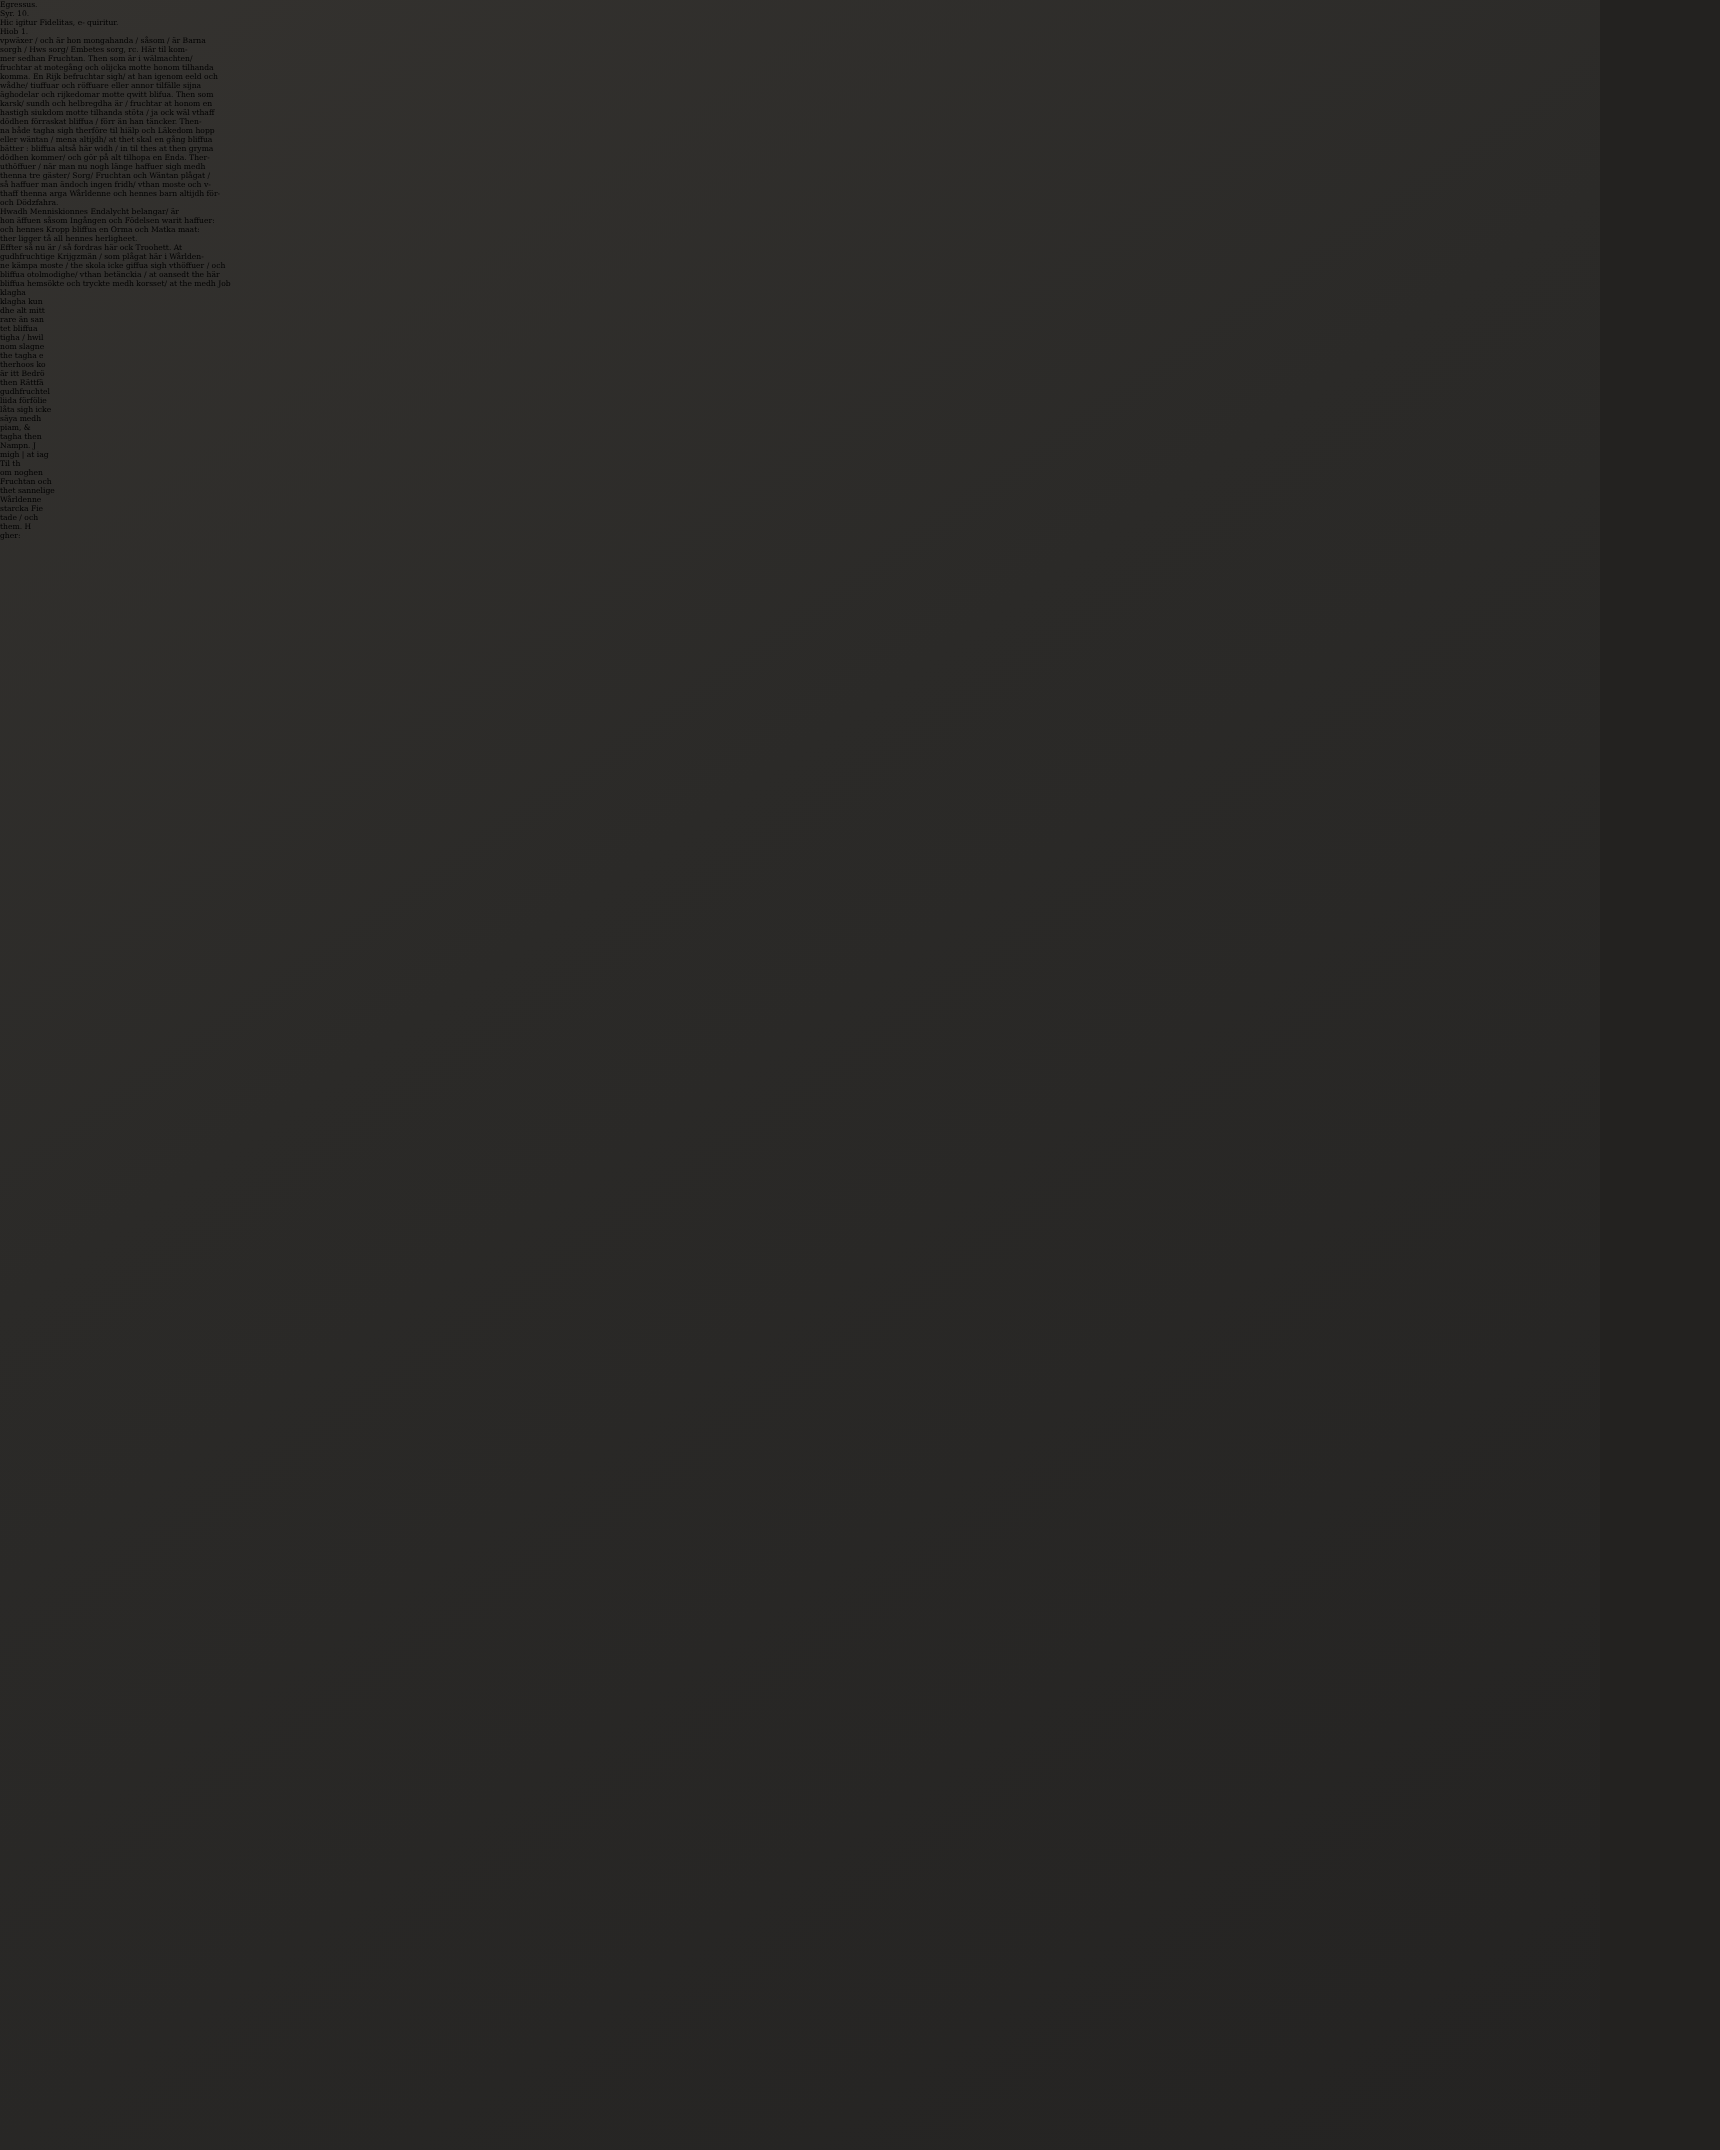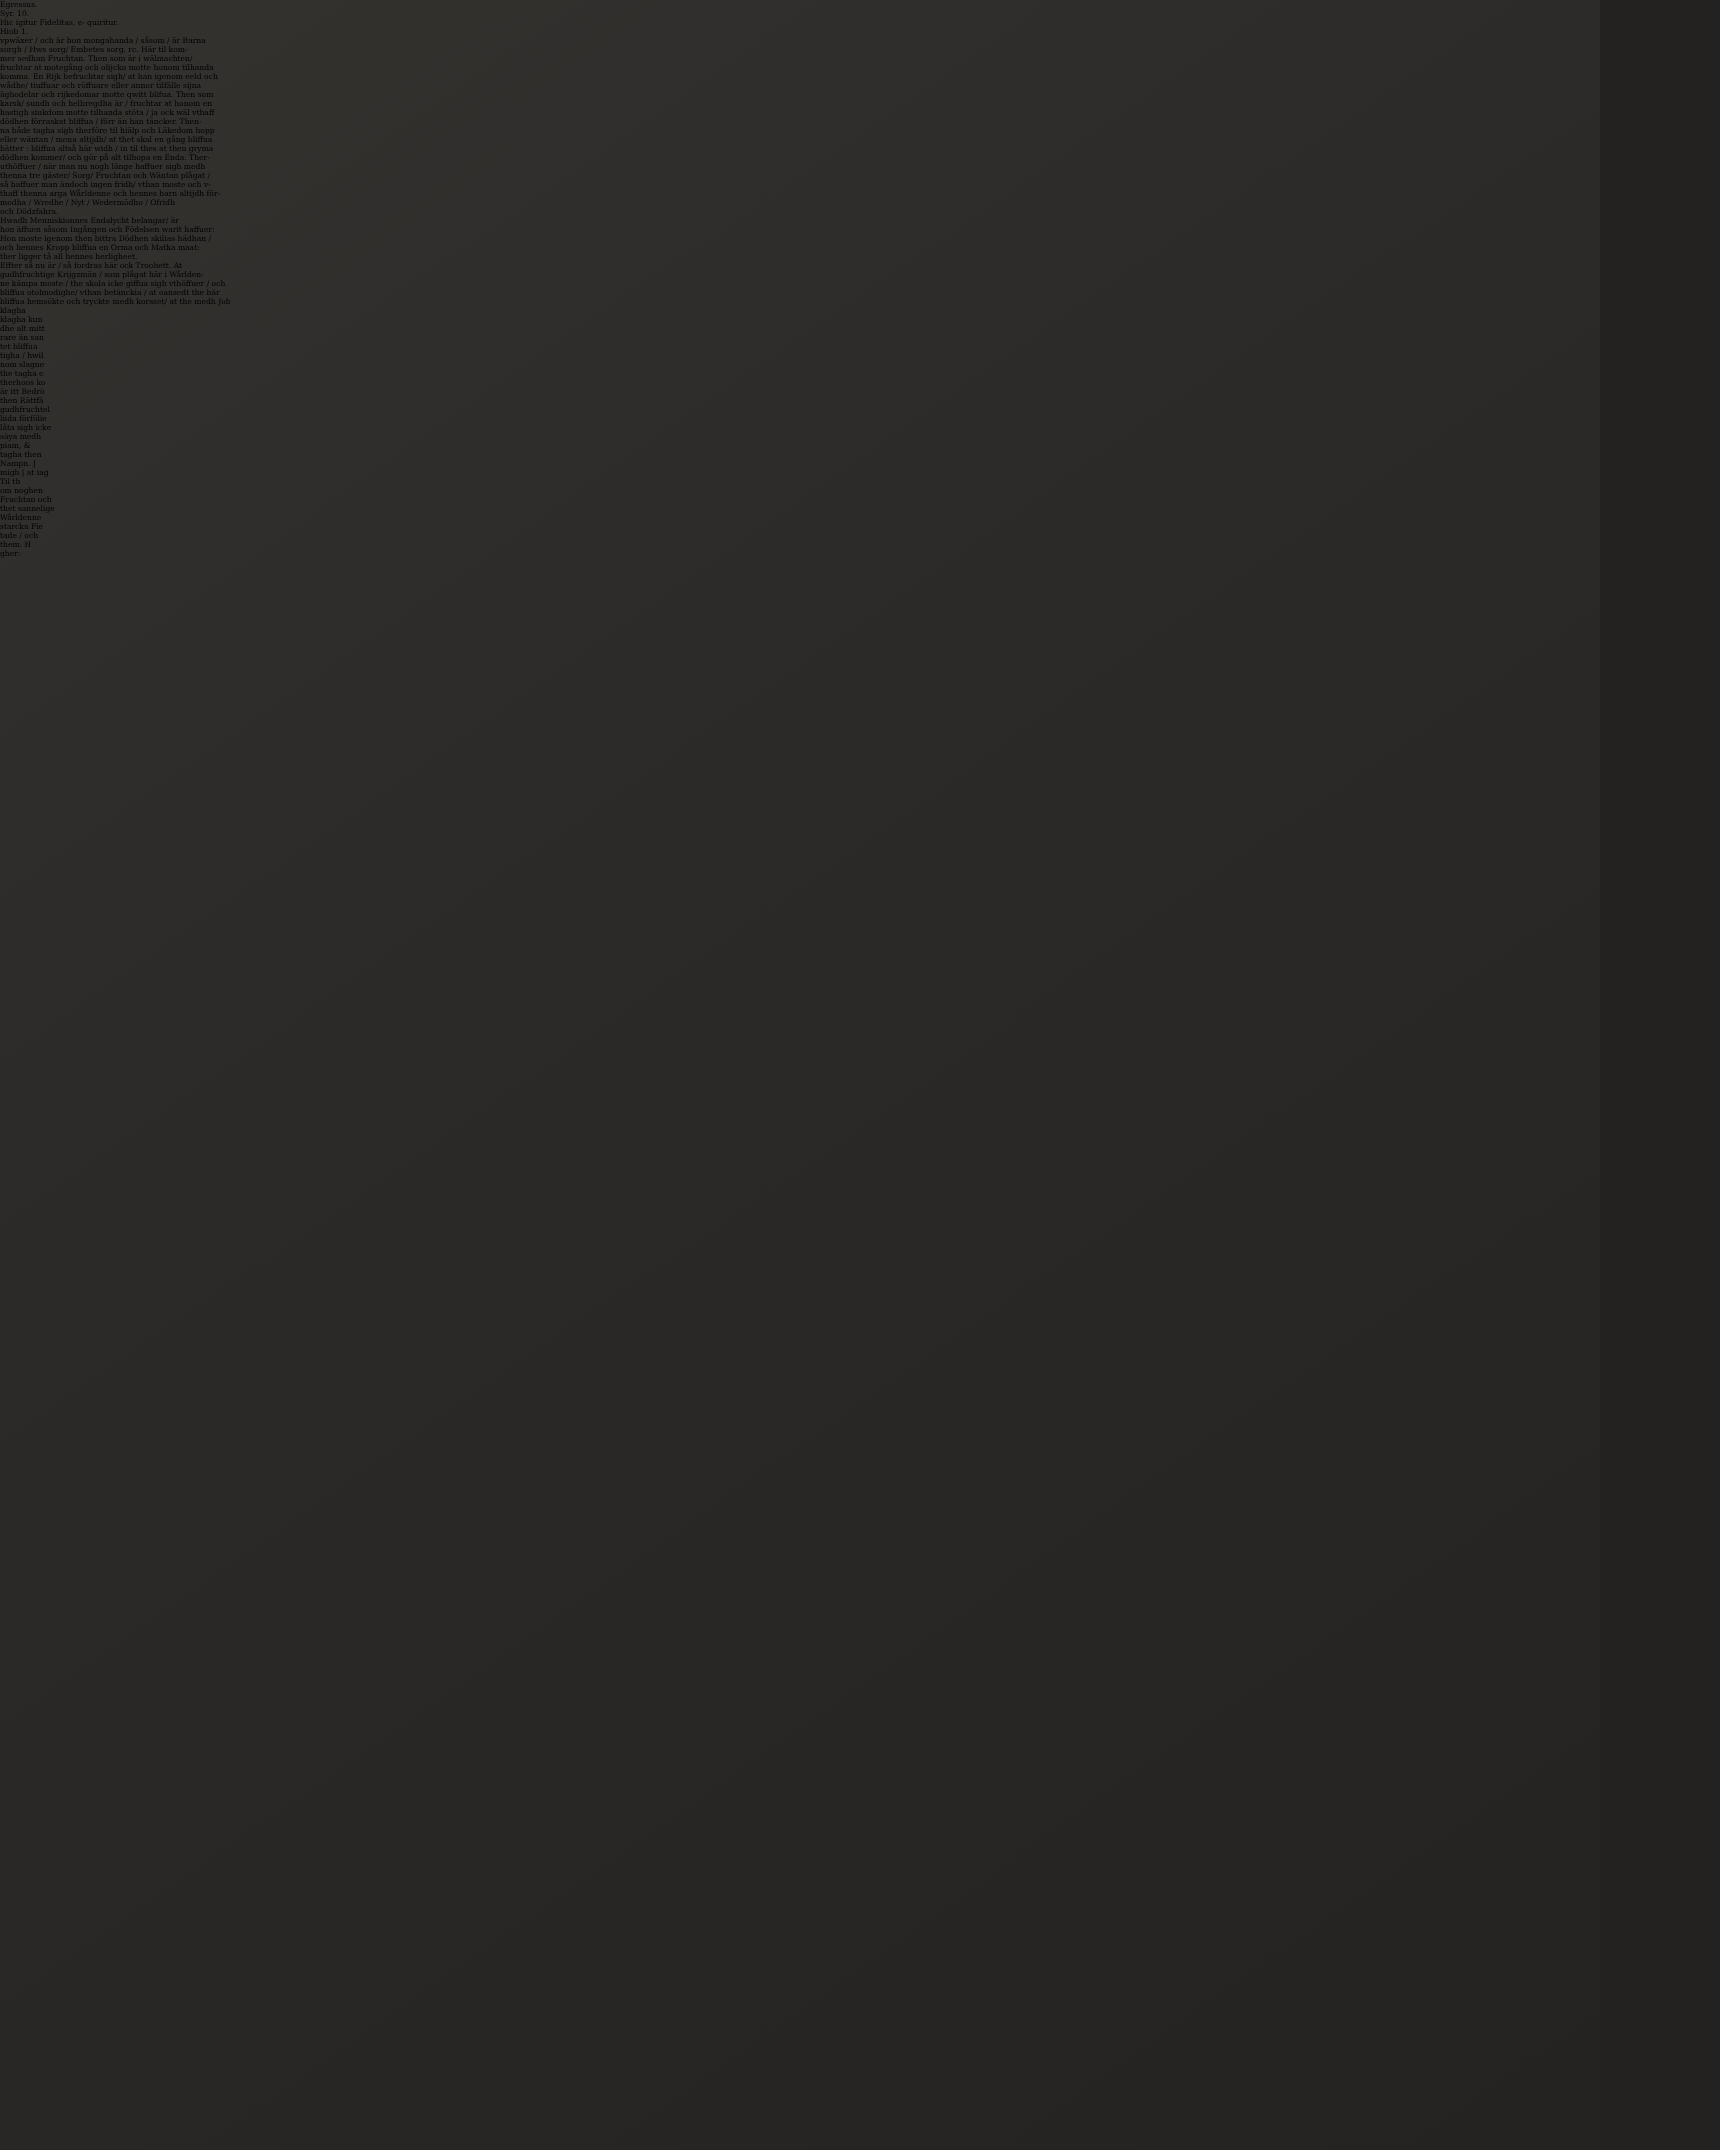--- a/index.html
+++ b/index.html
@@ -172,27 +172,25 @@
         <div class="tline">hastigh siukdom motte tilhanda stöta / ja ock wäl vthaff</div>
         <div class="tline">dödhen förraskat bliffua / förr än han täncker. Then-</div>
         <div class="tline">na både tagha sigh therföre til hiälp och Läkedom hopp</div>
         <div class="tline">eller wäntan / mena altijdh/ at thet skal en gång bliffua</div>
         <div class="tline">bätter : bliffua altså här widh / in til thes at then gryma</div>
         <div class="tline">dödhen kommer/ och gör på alt tilhopa en Enda. Ther-</div>
         <div class="tline">uthöffuer / när man nu nogh länge haffuer sigh medh</div>
         <div class="tline">thenna tre gäster/ Sorg/ Fruchtan och Wäntan plågat /</div>
         <div class="tline">så haffuer man ändoch ingen fridh/ vthan moste och v-</div>
         <div class="tline">thaff thenna arga Wårldenne och hennes barn altijdh för-</div>
-        <div class="tline xl">modha / Wredhe / Nyt / Wedermödho / Ofridh</div>
         <div class="tline xl">och Dödzfahra.</div>
       </div>
     <div class="para indent">
         <div class="tline">Hwadh Menniskionnes Endalycht belangar/ är</div>
         <div class="tline">hon äffuen såsom Ingången och Födelsen warit haffuer:</div>
-        <div class="tline">Hon moste igenom then bittra Dödhen skilias hädhan /</div>
         <div class="tline">och hennes Kropp bliffua en Orma och Matka maat:</div>
         <div class="tline">ther ligger tå all hennes herligheet.</div>
       </div>
     <div class="para indent">
         <div class="tline">Effter så nu är / så fordras här ock Troohett. At</div>
         <div class="tline">gudhfruchtige Krijgzmän / som plågat här i Wårlden-</div>
         <div class="tline">ne kämpa moste / the skola icke giffua sigh vthöffuer / och</div>
         <div class="tline">bliffua otolmodighe/ vthan betänckia / at oansedt the här</div>
         <div class="tline">bliffua hemsökte och tryckte medh korsset/ at the medh Job</div>
       </div>

